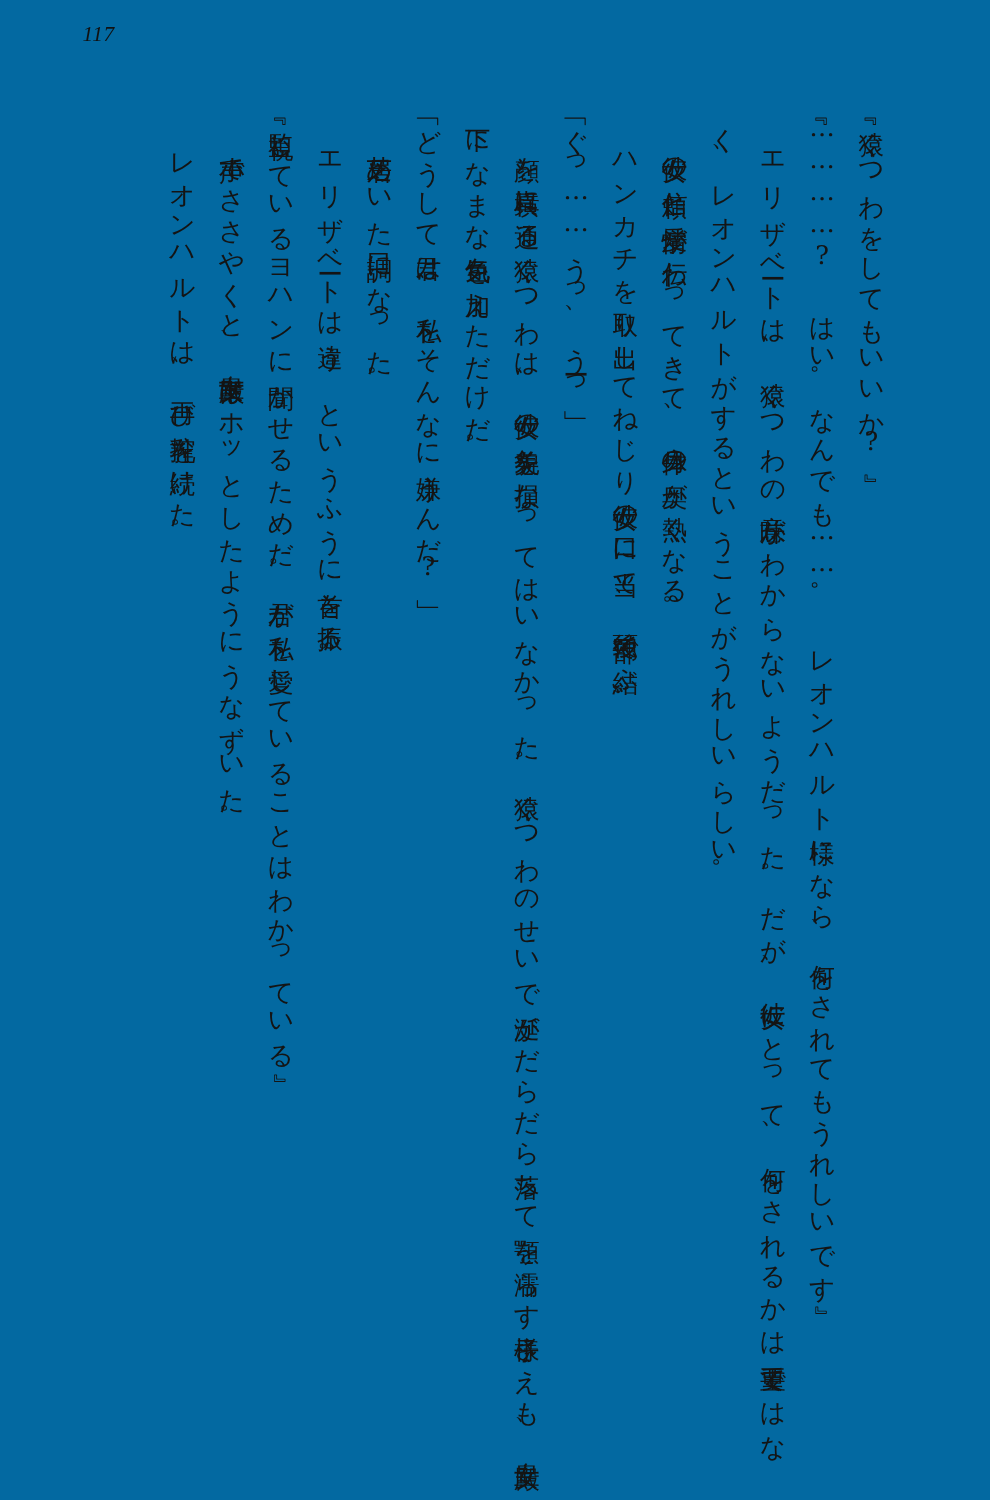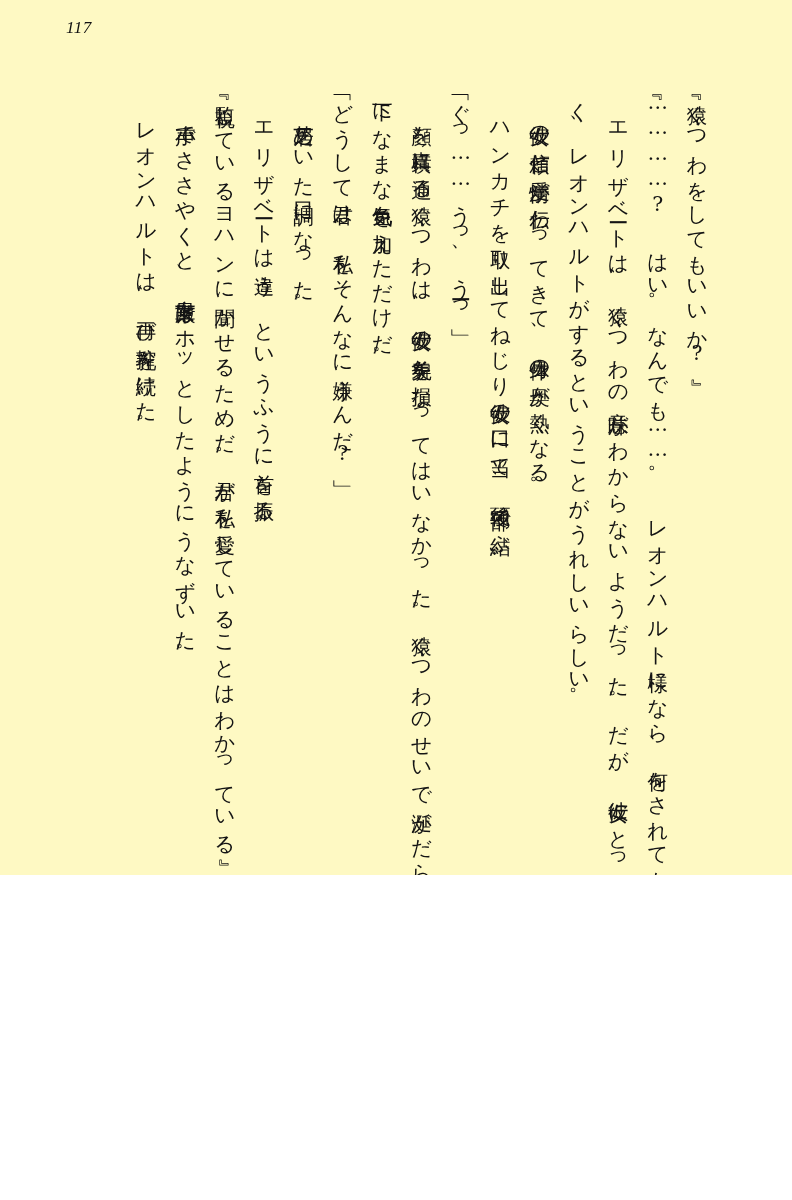--- a/index.html
+++ b/index.html
@@ -3,22 +3,22 @@
 <meta charset="utf-8">
 <style>
   html, body {
     margin: 0;
     padding: 0;
     background: #ffffff;
   }
   .page {
     position: relative;
     width: 792px;
-    height: 875px;
-    background: #fef9c3;
+    height: 1200px;
+    background: #0369a1;
     overflow: hidden;
     font-family: "Liberation Serif", "DejaVu Serif", serif;
     color: #1a1a1a;
   }
   .page-number {
     position: absolute;
     top: 18px;
     left: 66px;
     font-family: "Liberation Serif", "DejaVu Serif", serif;
     font-style: italic;

